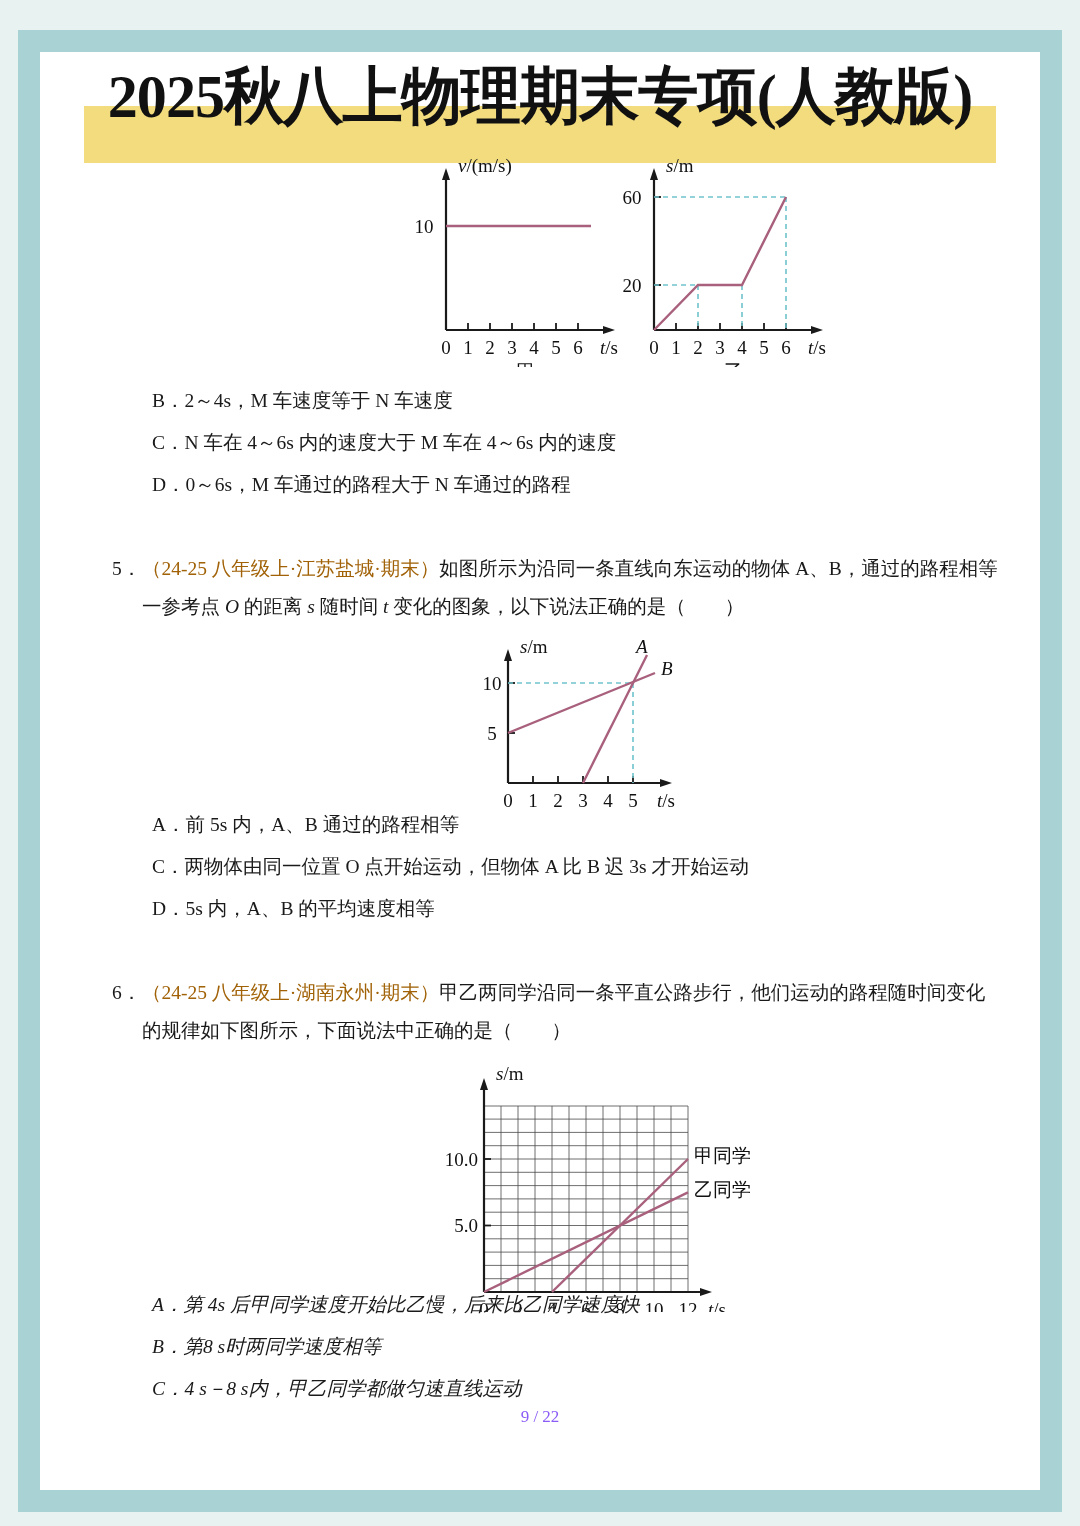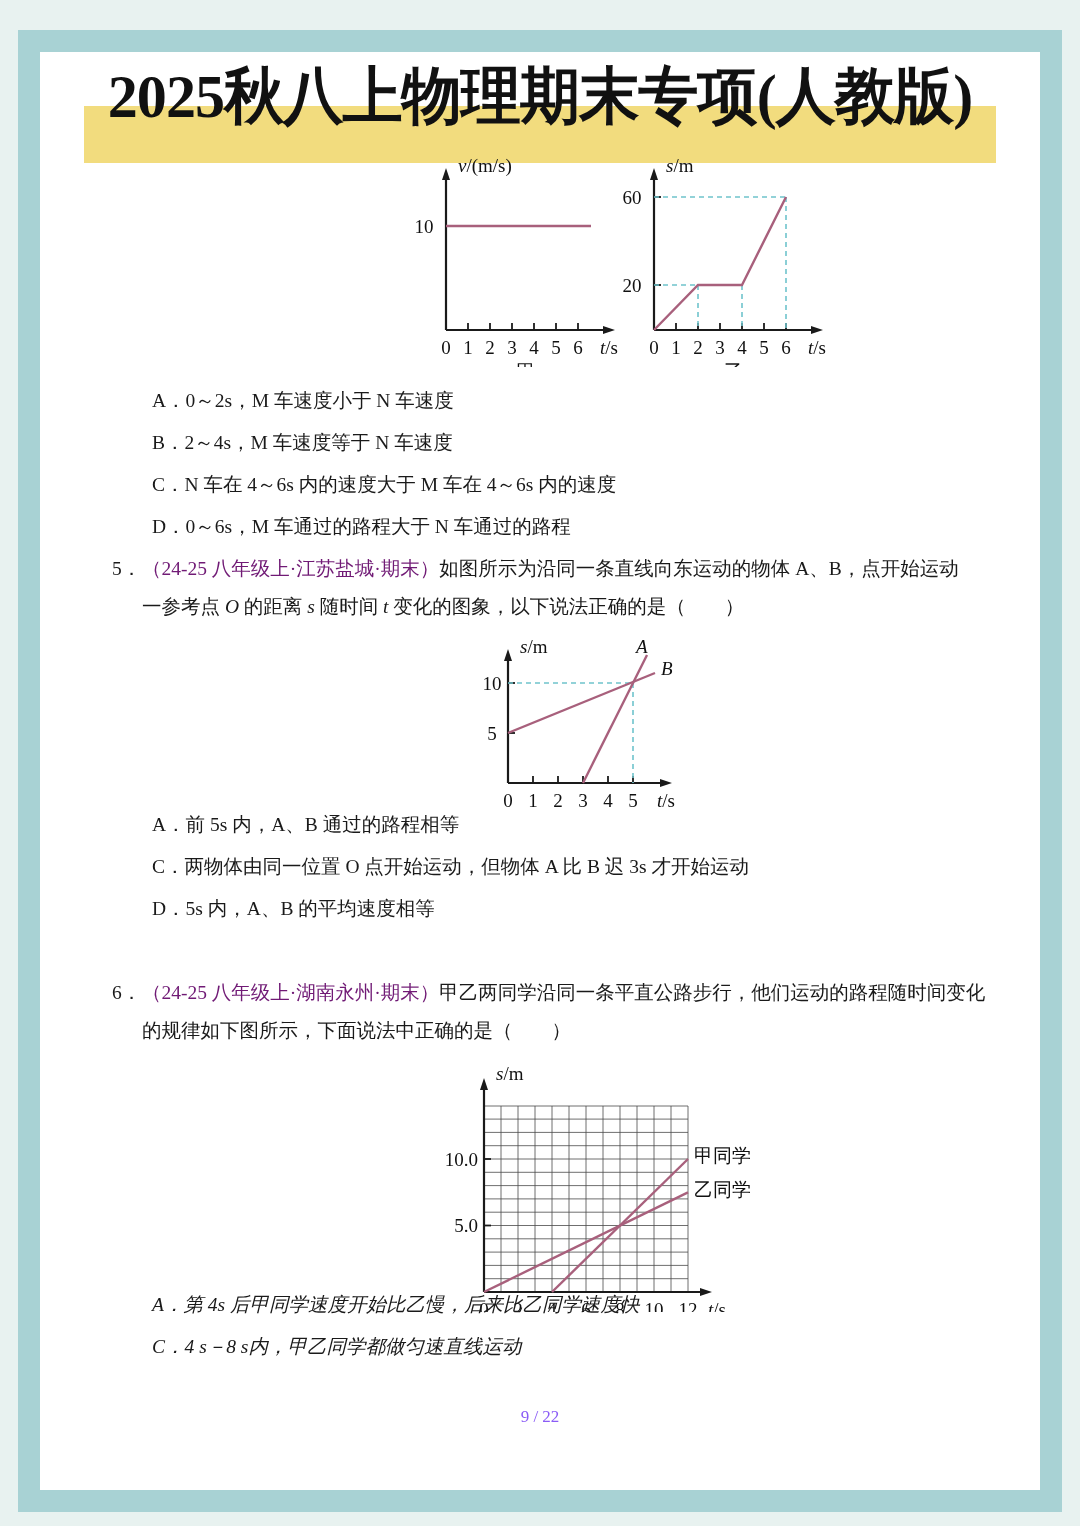--- a/index.html
+++ b/index.html
@@ -79,21 +79,21 @@
     text-align: left;
     font-size: 19.5px;
   }
   .qbody {
     flex: 1;
     font-size: 19.5px;
     line-height: 38px;
     text-align: justify;
   }
   .src {
-    color: #701a75;
+    color: #a16207;
   }
   .opt {
     font-size: 19.5px;
     line-height: 42px;
     white-space: nowrap;
   }
   em.it { font-style: italic; font-family: "Liberation Serif", serif; }
 
   
   .figwrap { position: absolute; }
@@ -197,31 +197,30 @@
         <text class="lab" x="120" y="202" text-anchor="middle">4</text>
         <text class="lab" x="142" y="202" text-anchor="middle">5</text>
         <text class="lab" x="164" y="202" text-anchor="middle">6</text>
         <text class="lab-i" x="186" y="202">t<tspan class="lab" font-style="normal">/s</tspan></text>
         <text class="lab-cn" x="112" y="226" text-anchor="middle">乙</text>
       </g>
     </svg>
   </div>
 
   <div class="qblock" style="left:112px; top:328px; width:860px;">
-    <div class="opt">A．0～2s，M 车速度小于 N 车速度</div>
     <div class="opt">B．2～4s，M 车速度等于 N 车速度</div>
     <div class="opt">C．N 车在 4～6s 内的速度大于 M 车在 4～6s 内的速度</div>
     <div class="opt">D．0～6s，M 车通过的路程大于 N 车通过的路程</div>
   </div>
 
   <div class="qblock" style="left:72px; top:498px; width:900px;">
     <div class="qrow">
       <div class="qnum">5．</div>
       <div class="qbody">
-        <span class="src">（24-25 八年级上·江苏盐城·期末）</span><span>如图所示为沿同一条直线向东运动的物体 A、B，点开始运动</span><br>
+        <span class="src">（24-25 八年级上·江苏盐城·期末）</span><span>如图所示为沿同一条直线向东运动的物体 A、B，通过的路程相等</span><br>
         <span>一参考点 </span><em class="it">O</em><span> 的距离 </span><em class="it">s</em><span> 随时间 </span><em class="it">t</em><span> 变化的图象，以下说法正确的是（　　）</span>
       </div>
     </div>
   </div>
 
   <div class="figwrap" style="left:430px; top:585px;">
     <svg width="250" height="175" viewBox="0 0 250 175">
       <g>
         <line class="axis" x1="38" y1="146" x2="38" y2="20"></line>
         <polygon points="38,12 34,24 42,24" fill="#1a1a1a"></polygon>
@@ -338,19 +337,20 @@
         <text class="lab" x="248" y="254" text-anchor="middle">12</text>
         <text class="lab-i" x="268" y="254">t<tspan class="lab" font-style="normal">/s</tspan></text>
         <text class="lab-cn" x="254" y="100">甲同学</text>
         <text class="lab-cn" x="254" y="134">乙同学</text>
       </g>
     </svg>
   </div>
 
   <div class="qblock" style="left:112px; top:1232px; width:860px;font-style:italic;">
     <div class="opt">A．第 4s 后甲同学速度开始比乙慢，后来比乙同学速度快</div>
+    <div class="opt">B．第8 s时两同学速度相等</div>
     <div class="opt">C．4 s－8 s内，甲乙同学都做匀速直线运动</div>
   </div>
 
   <div id="pagenum">9 / 22</div>
 
 </div>
 </div>
 
 </body></html>

